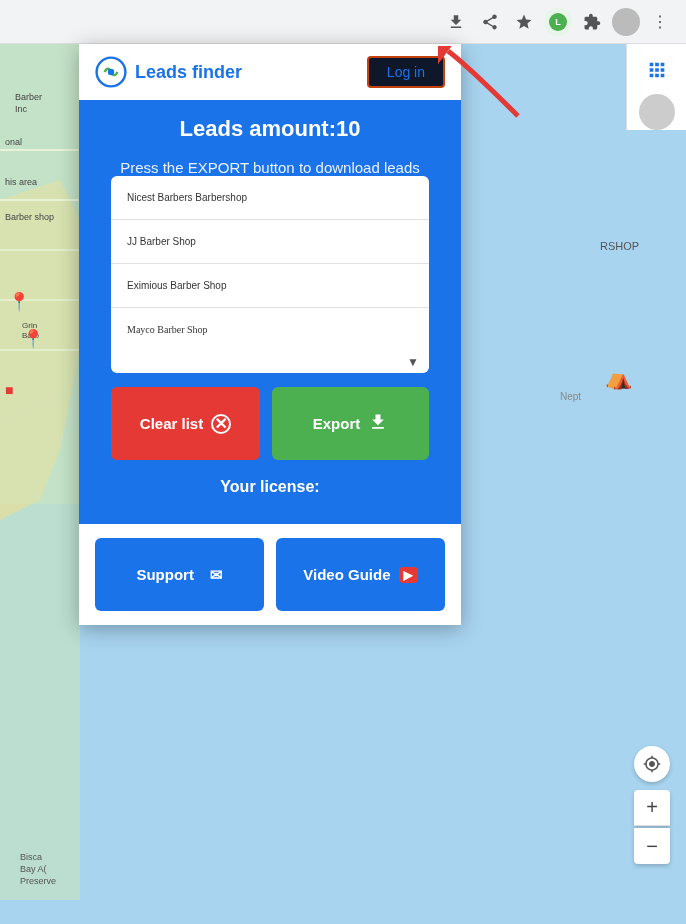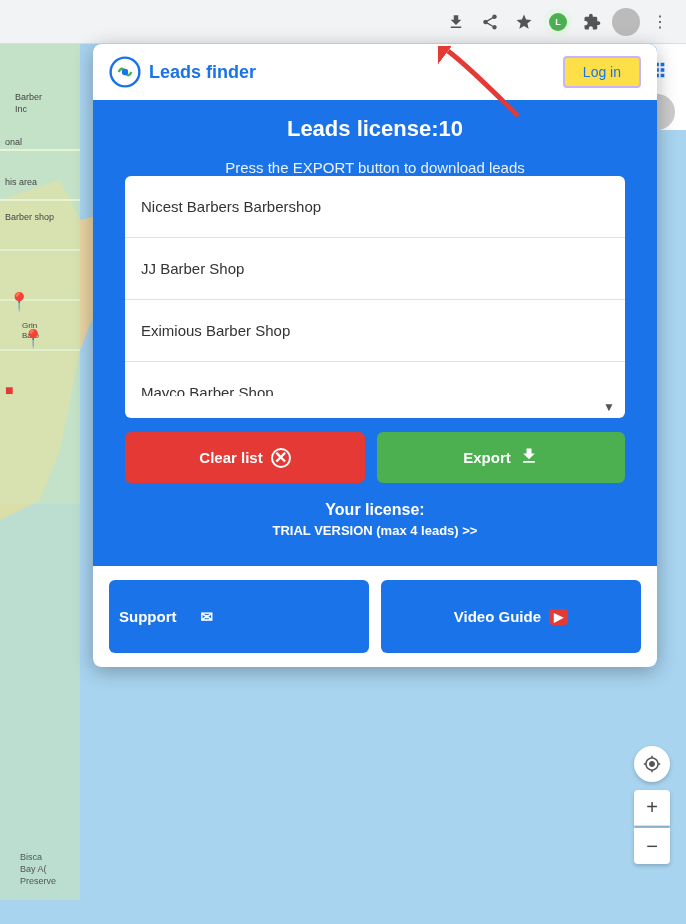--- a/index.html
+++ b/index.html
@@ -51,24 +51,24 @@
     }
 
     .toolbar-icon.active-ext {
       background: #e8f0fe;
     }
 
     
     .popup-panel {
       position: absolute;
       top: 44px;
-      left: 93px;
-      width: 564px;
+      left: 79px;
+      width: 382px;
       background: #1a73e8;
-      border-radius: 8px;
+      border-radius: 0;
       z-index: 200;
       overflow: hidden;
       box-shadow: 0 4px 20px rgba(0,0,0,0.3);
     }
 
     
     .popup-header {
       background: white;
       padding: 12px 16px;
       display: flex;
@@ -86,22 +86,22 @@
       width: 32px; height: 32px;
     }
 
     .logo-text {
       font-size: 18px;
       font-weight: bold;
       color: #1a73e8;
     }
 
     .login-btn {
-      border: 2px solid #c4b5fd;
-      background: #fde047;
+      border: 2px solid #c2410c;
+      background: #0f172a;
       color: #1a73e8;
       padding: 6px 18px;
       border-radius: 4px;
       font-size: 14px;
       font-weight: 500;
       cursor: pointer;
     }
 
     
     .leads-section {
@@ -130,28 +130,28 @@
       overflow: hidden;
     }
 
     .list-container {
       max-height: 220px;
       overflow-y: scroll;
       position: relative;
     }
 
     .list-item {
-      padding: 22px 16px;
+      padding: 16px 16px;
       border-bottom: 1px solid #e0e0e0;
-      font-size: 15px;
+      font-size: 10px;
       color: #333;
       display: flex;
       align-items: center;
     }
-    .list-item:last-child { border-bottom: none; }
+    .list-item:last-child { border-bottom: none; font-family: Liberation Serif, serif; }
 
     
     .list-container::-webkit-scrollbar {
       width: 8px;
     }
     .list-container::-webkit-scrollbar-track {
       background: #f1f1f1;
     }
     .list-container::-webkit-scrollbar-thumb {
       background: #bbb;
@@ -188,21 +188,21 @@
       justify-content: center;
       gap: 8px;
     }
 
     .btn-export {
       flex: 1;
       background: #4caf50;
       color: white;
       border: none;
       border-radius: 6px;
-      padding: 14px 10px;
+      padding: 25px 10px;
       font-size: 15px;
       font-weight: bold;
       cursor: pointer;
       display: flex;
       align-items: center;
       justify-content: center;
       gap: 8px;
     }
 
     
@@ -251,21 +251,22 @@
       background: #1a73e8;
       color: white;
       border: none;
       border-radius: 6px;
       padding: 14px 10px;
       font-size: 15px;
       font-weight: bold;
       cursor: pointer;
       display: flex;
       align-items: center;
-      gap: 24px;
+      justify-content: center;
+      gap: 16px;
     }
 
     .btn-video {
       flex: 1;
       background: #1a73e8;
       color: white;
       border: none;
       border-radius: 6px;
       padding: 28px 10px;
       font-size: 15px;
@@ -457,21 +458,21 @@
         <circle cx="20" cy="20" r="18" fill="none" stroke="#1a73e8" stroke-width="3"></circle>
         <path d="M12 20 Q16 12 20 20 Q24 28 28 20" stroke="#4caf50" stroke-width="3" fill="none"></path>
         <circle cx="20" cy="20" r="4" fill="#1a73e8"></circle>
       </svg>
       <span class="logo-text">Leads finder</span>
     </div>
     <button class="login-btn">Log in</button>
   </div>
 
   <div class="leads-section">
-    <div class="leads-amount">Leads license:10</div>
+    <div class="leads-amount">Leads amount:10</div>
     <div class="leads-subtitle">Press the EXPORT button to download leads</div>
 
     <div class="list-section">
       <div class="list-container">
 
       <div class="list-item">Nicest Barbers Barbershop</div>
           <div class="list-item">JJ Barber Shop</div>
           <div class="list-item">Eximious Barber Shop</div>
           <div class="list-item">Mayco Barber Shop</div>
         </div>
@@ -488,21 +489,20 @@
         <span>
           <svg width="20" height="20" viewBox="0 0 24 24" fill="white">
               <path d="M19 9h-4V3H9v6H5l7 7 7-7zM5 18v2h14v-2H5z"></path>
             </svg>
         </span>
       </button>
     </div>
 
     <div class="license-section">
       <div class="license-title">Your license:</div>
-      <div class="license-sub">TRIAL VERSION (max 4 leads) &gt;&gt;</div>
     </div>
   </div>
 
   <div class="bottom-buttons">
     <button class="btn-support">
       <span>Support</span>
       <span>✉</span>
     </button>
     <button class="btn-video">
       <span>Video Guide</span>

